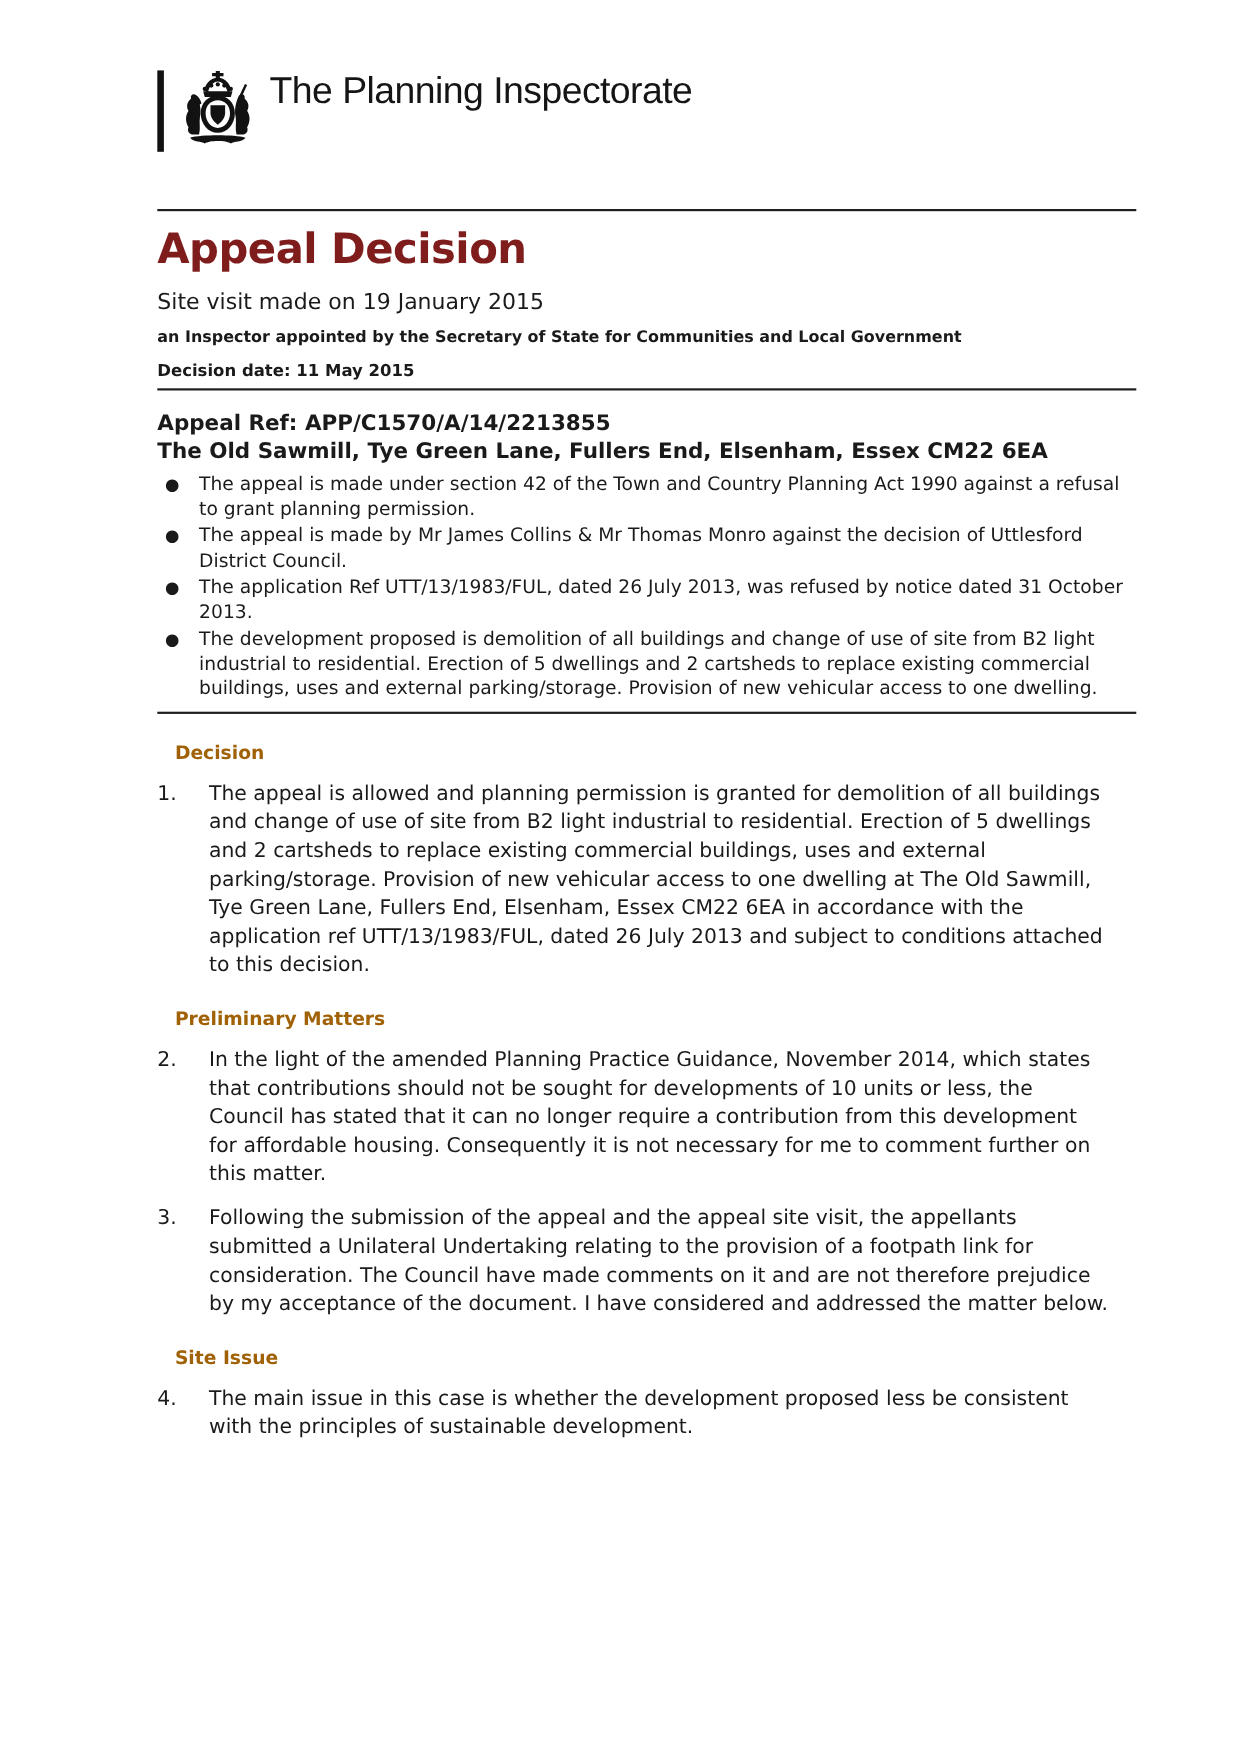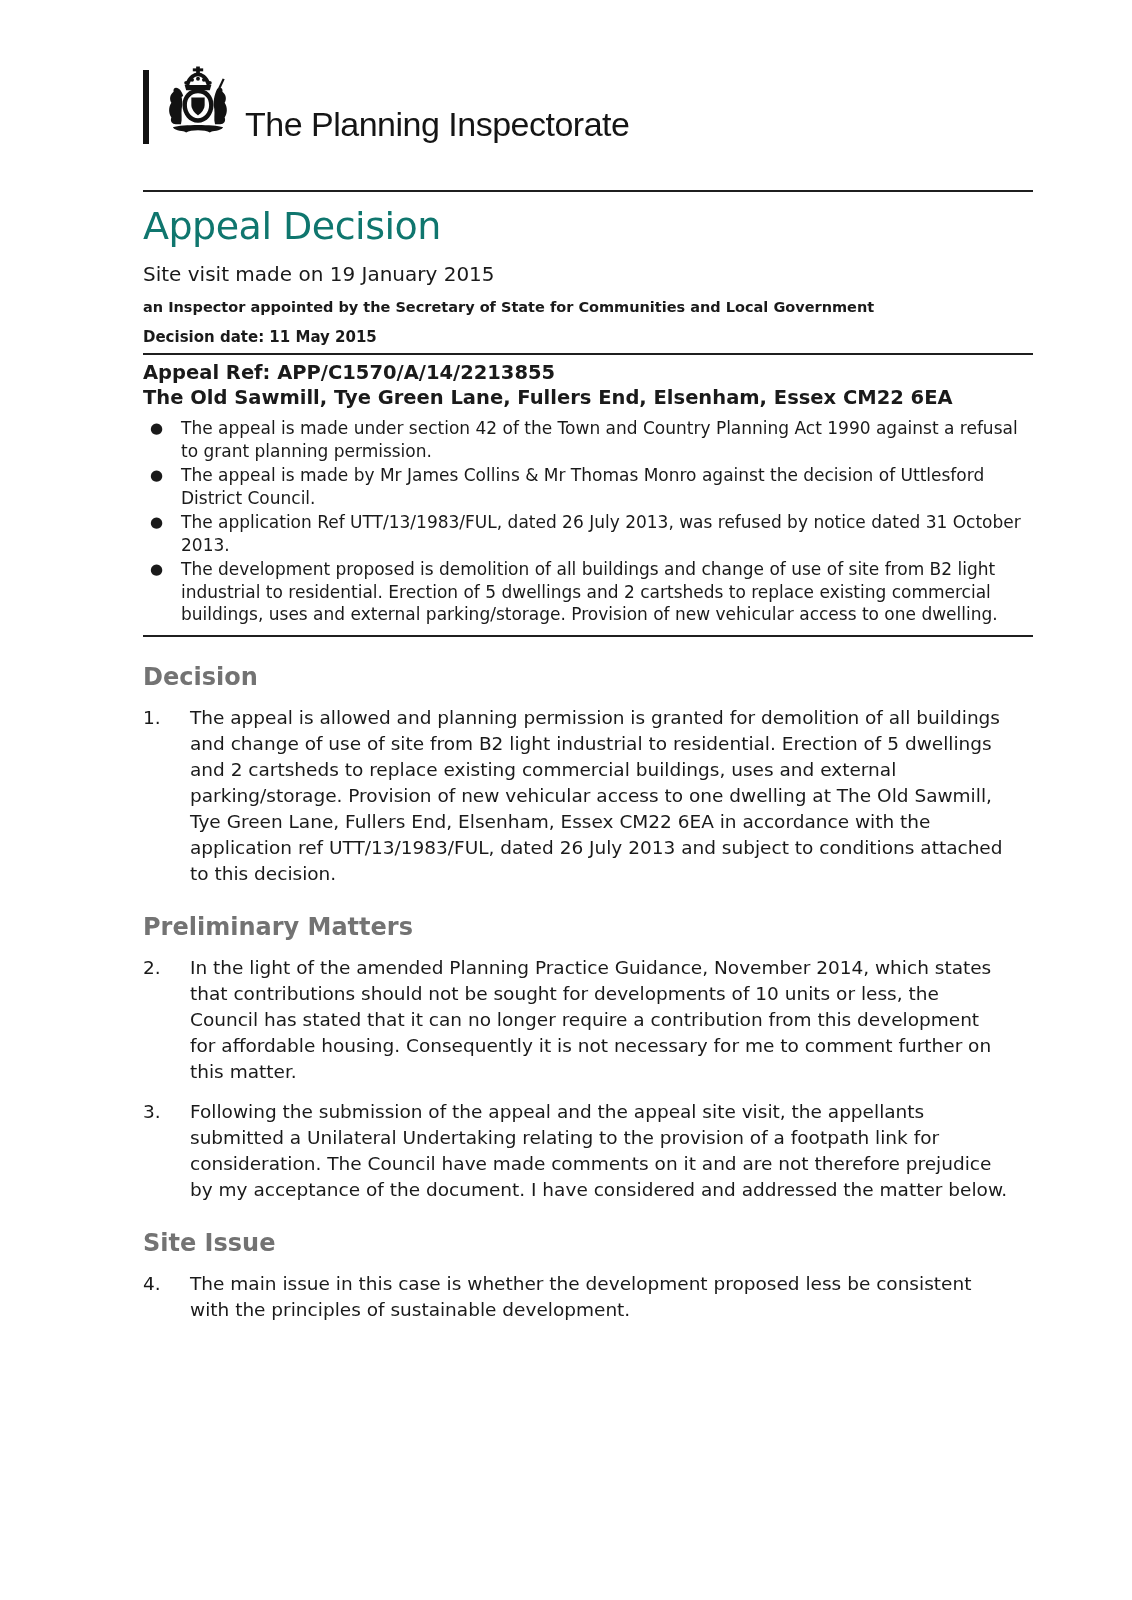--- a/index.html
+++ b/index.html
@@ -7,57 +7,57 @@
     width: 1132px; height: 1600px;
     background: #ffffff;
     font-family: "DejaVu Sans", sans-serif;
     color: #1a1a1a;
     overflow: hidden;
   }
   .page { position: relative; width: 1132px; height: 1600px; background: #fff; }
   .content { padding: 0 99px 0 143px; }
 
   
-  .masthead { margin-top: 64px; height: 80px; display: flex; align-items: flex-end; }
+  .masthead { margin-top: 64px; height: 80px; display: flex; align-items: flex-start; }
   .logo-bar { width: 6px; height: 74px; background: #121212; margin-right: 12px; }
   .crest { display: inline-block; width: 74px; height: 78px; }
   .crest svg { display: block; }
   .masthead-title {
     font-family: "Liberation Sans", sans-serif;
     font-size: 34px; color: #151515; letter-spacing: -0.5px;
     margin-left: 10px; white-space: nowrap;
   }
 
   
   .rule { border: none; height: 0; }
   .rule-header { border-top: 2px solid #1f1f1f; margin-top: 46px; }
   .rule-meta   { border-top: 2px solid #1f1f1f; margin-top: 7px; }
   .rule-end    { border-top: 2px solid #1f1f1f; margin-top: 9px; }
 
   h1 {
-    margin: 12px 0 0 0; font-size: 38px; font-weight: normal;
-    color: #0f766e; letter-spacing: -0.5px;
+    margin: 12px 0 0 0; font-size: 38px; font-weight: bold;
+    color: #7f1d1d; letter-spacing: -0.5px;
   }
   .site-visit { margin: 14px 0 0 0; font-size: 20px; }
   .by-line    { margin: 22px 0 0 0; font-size: 20px; font-weight: bold; }
   .role-line  { margin: 13px 0 0 0; font-size: 14.5px; font-weight: bold; }
   .date-line  { margin: 13px 0 0 0; font-size: 15px; font-weight: bold; }
 
-  .appeal-head { margin-top: 5px; font-size: 19.5px; font-weight: bold; line-height: 25px; }
+  .appeal-head { margin-top: 17px; font-size: 19.5px; font-weight: bold; line-height: 25px; }
 
   ul.bullets { list-style: none; margin: 7px 0 0 0; padding: 0; }
   ul.bullets li {
     position: relative; padding-left: 38px;
     font-size: 17px; line-height: 22.5px; margin-top: 2px;
   }
   ul.bullets li .dot {
     position: absolute; left: 7px; top: 0; font-size: 15px;
   }
 
-  h2.section-heading { margin: 26px 0 0 0; font-size: 24px; font-weight: bold; color: #737373; }
+  h2.section-heading { margin: 26px 0 0 16px; font-size: 17px; font-weight: bold; color: #a16207; }
 
   .para { display: flex; margin-top: 14px; font-size: 18.5px; line-height: 26px; }
   .para .num { flex: 0 0 47px; }
   .para .ptext { width: 818px; }
 
   .footer { position: absolute; left: 143px; right: 99px; top: 1558px; }
   .rule-footer { border-top: 2px solid #757575; }
   .footer-url { margin-top: 5px; font-size: 15px; color: #222; }
 </style>
 </head>

